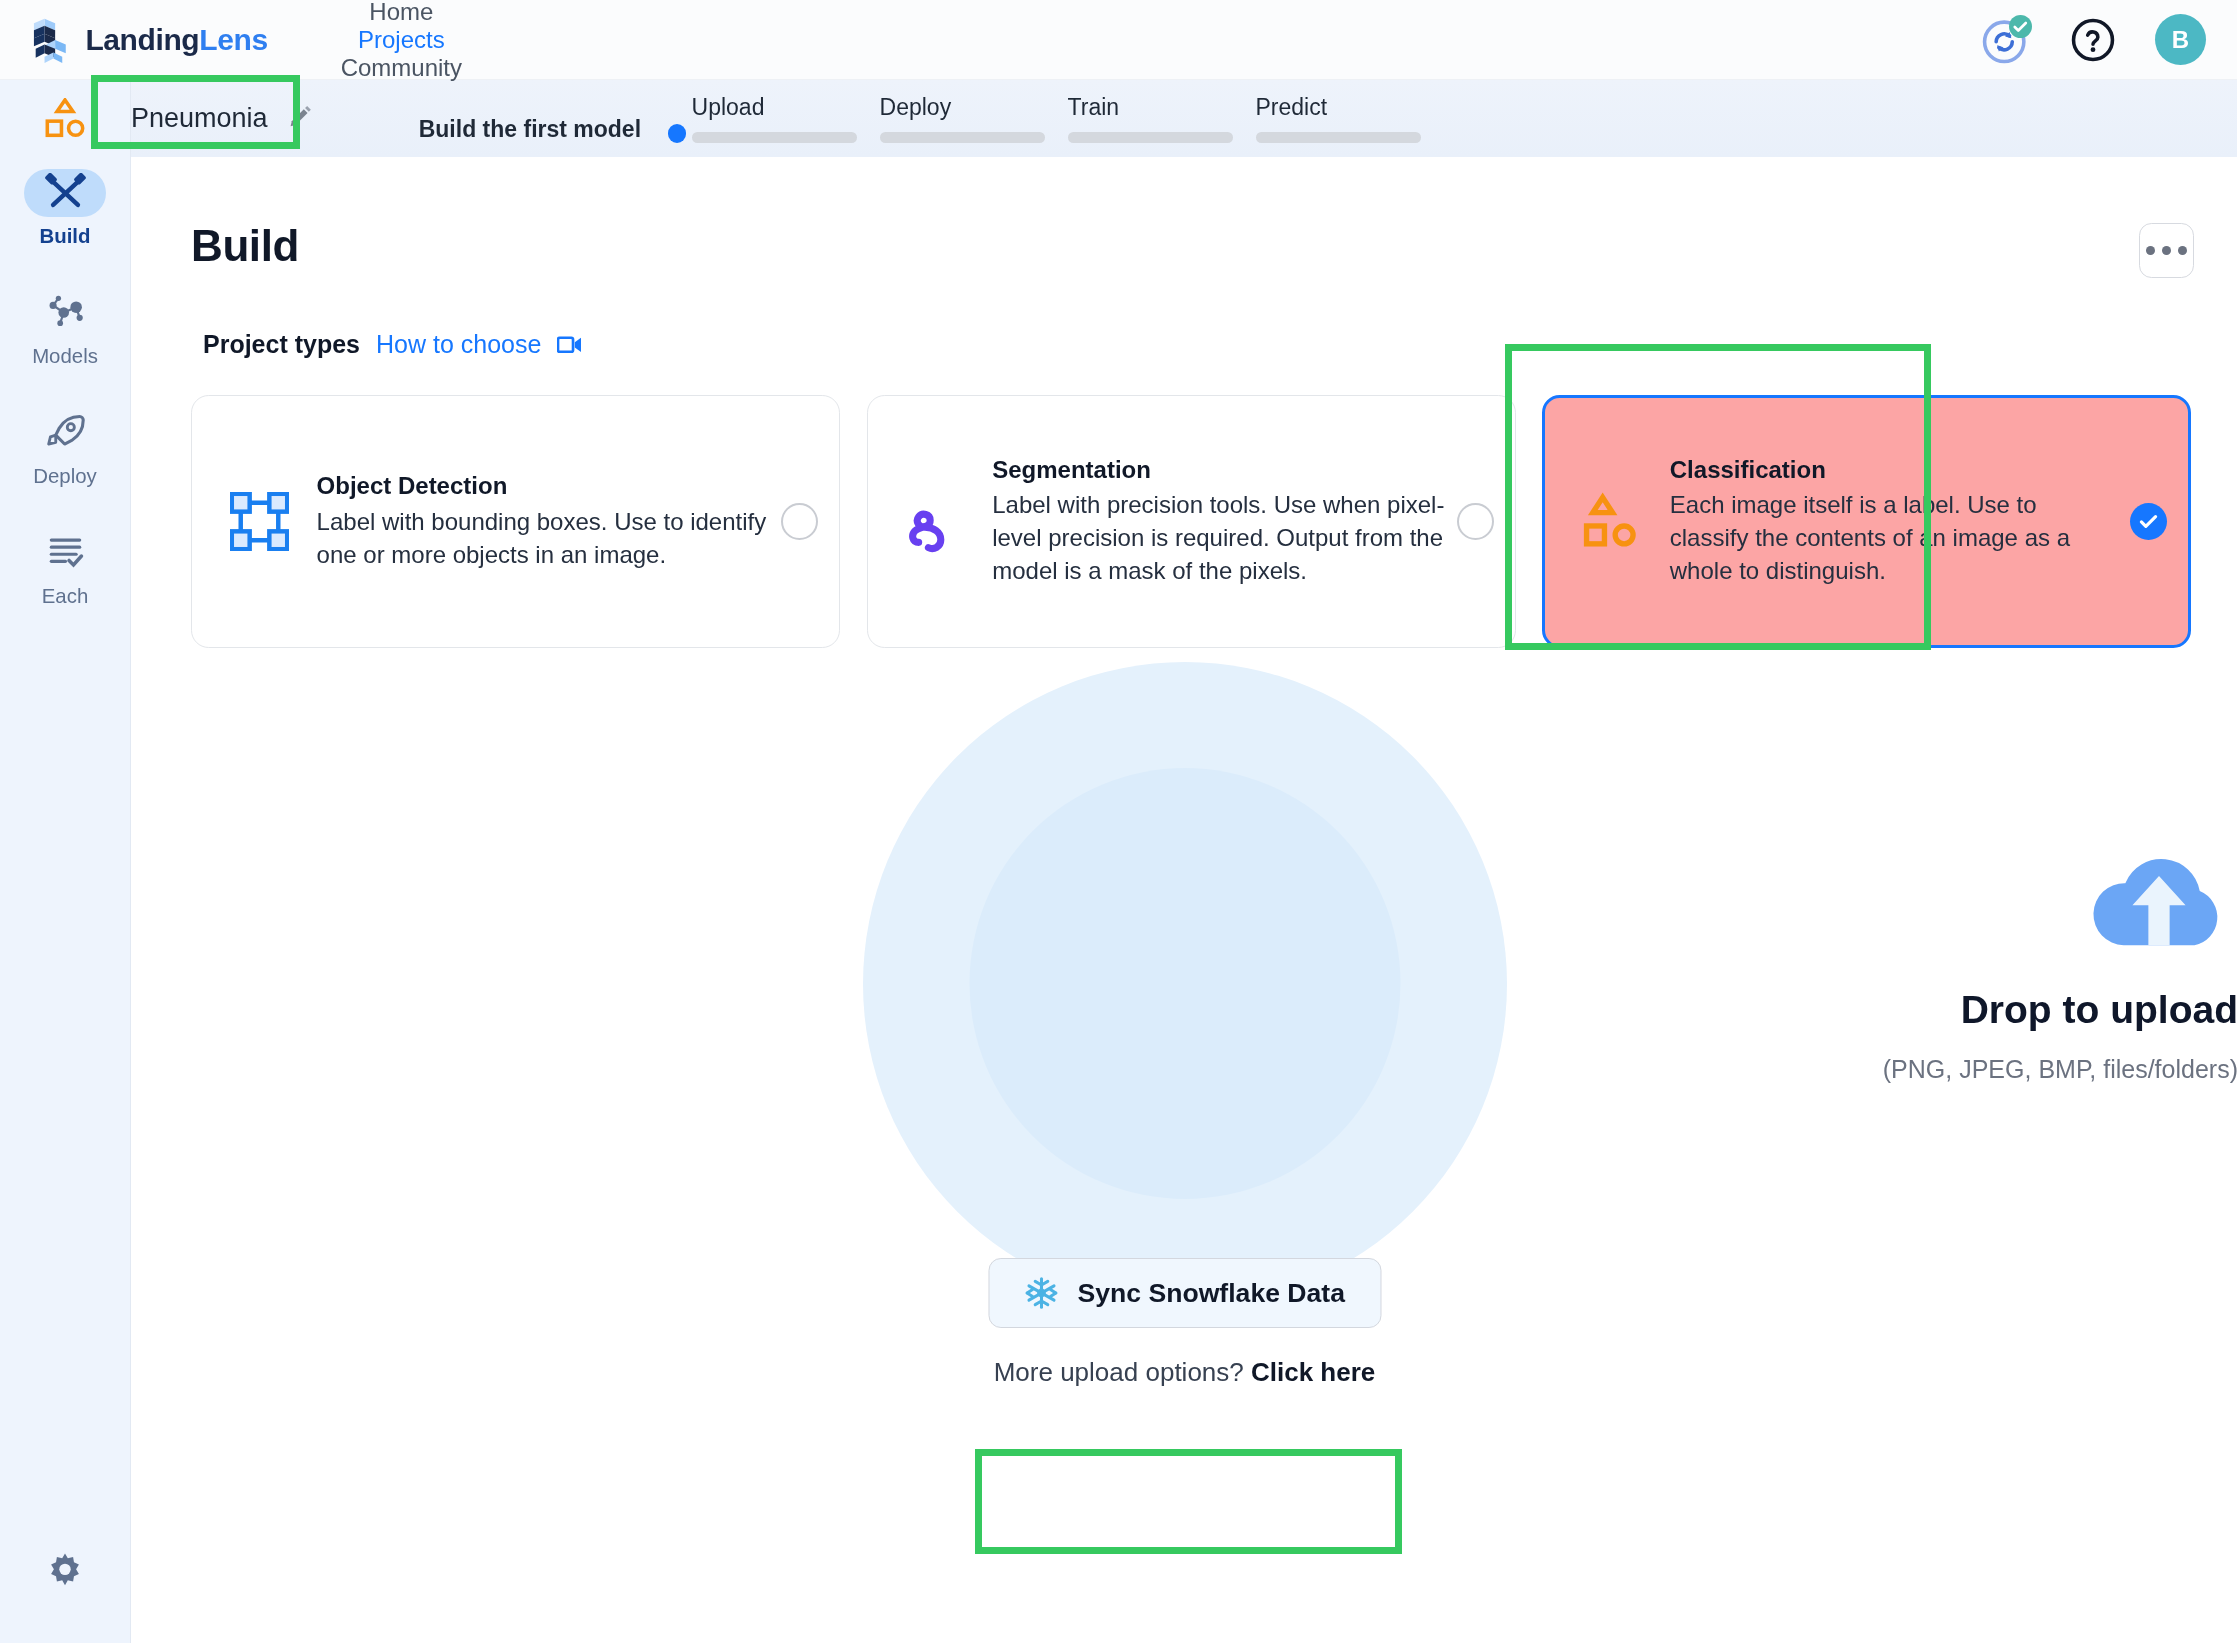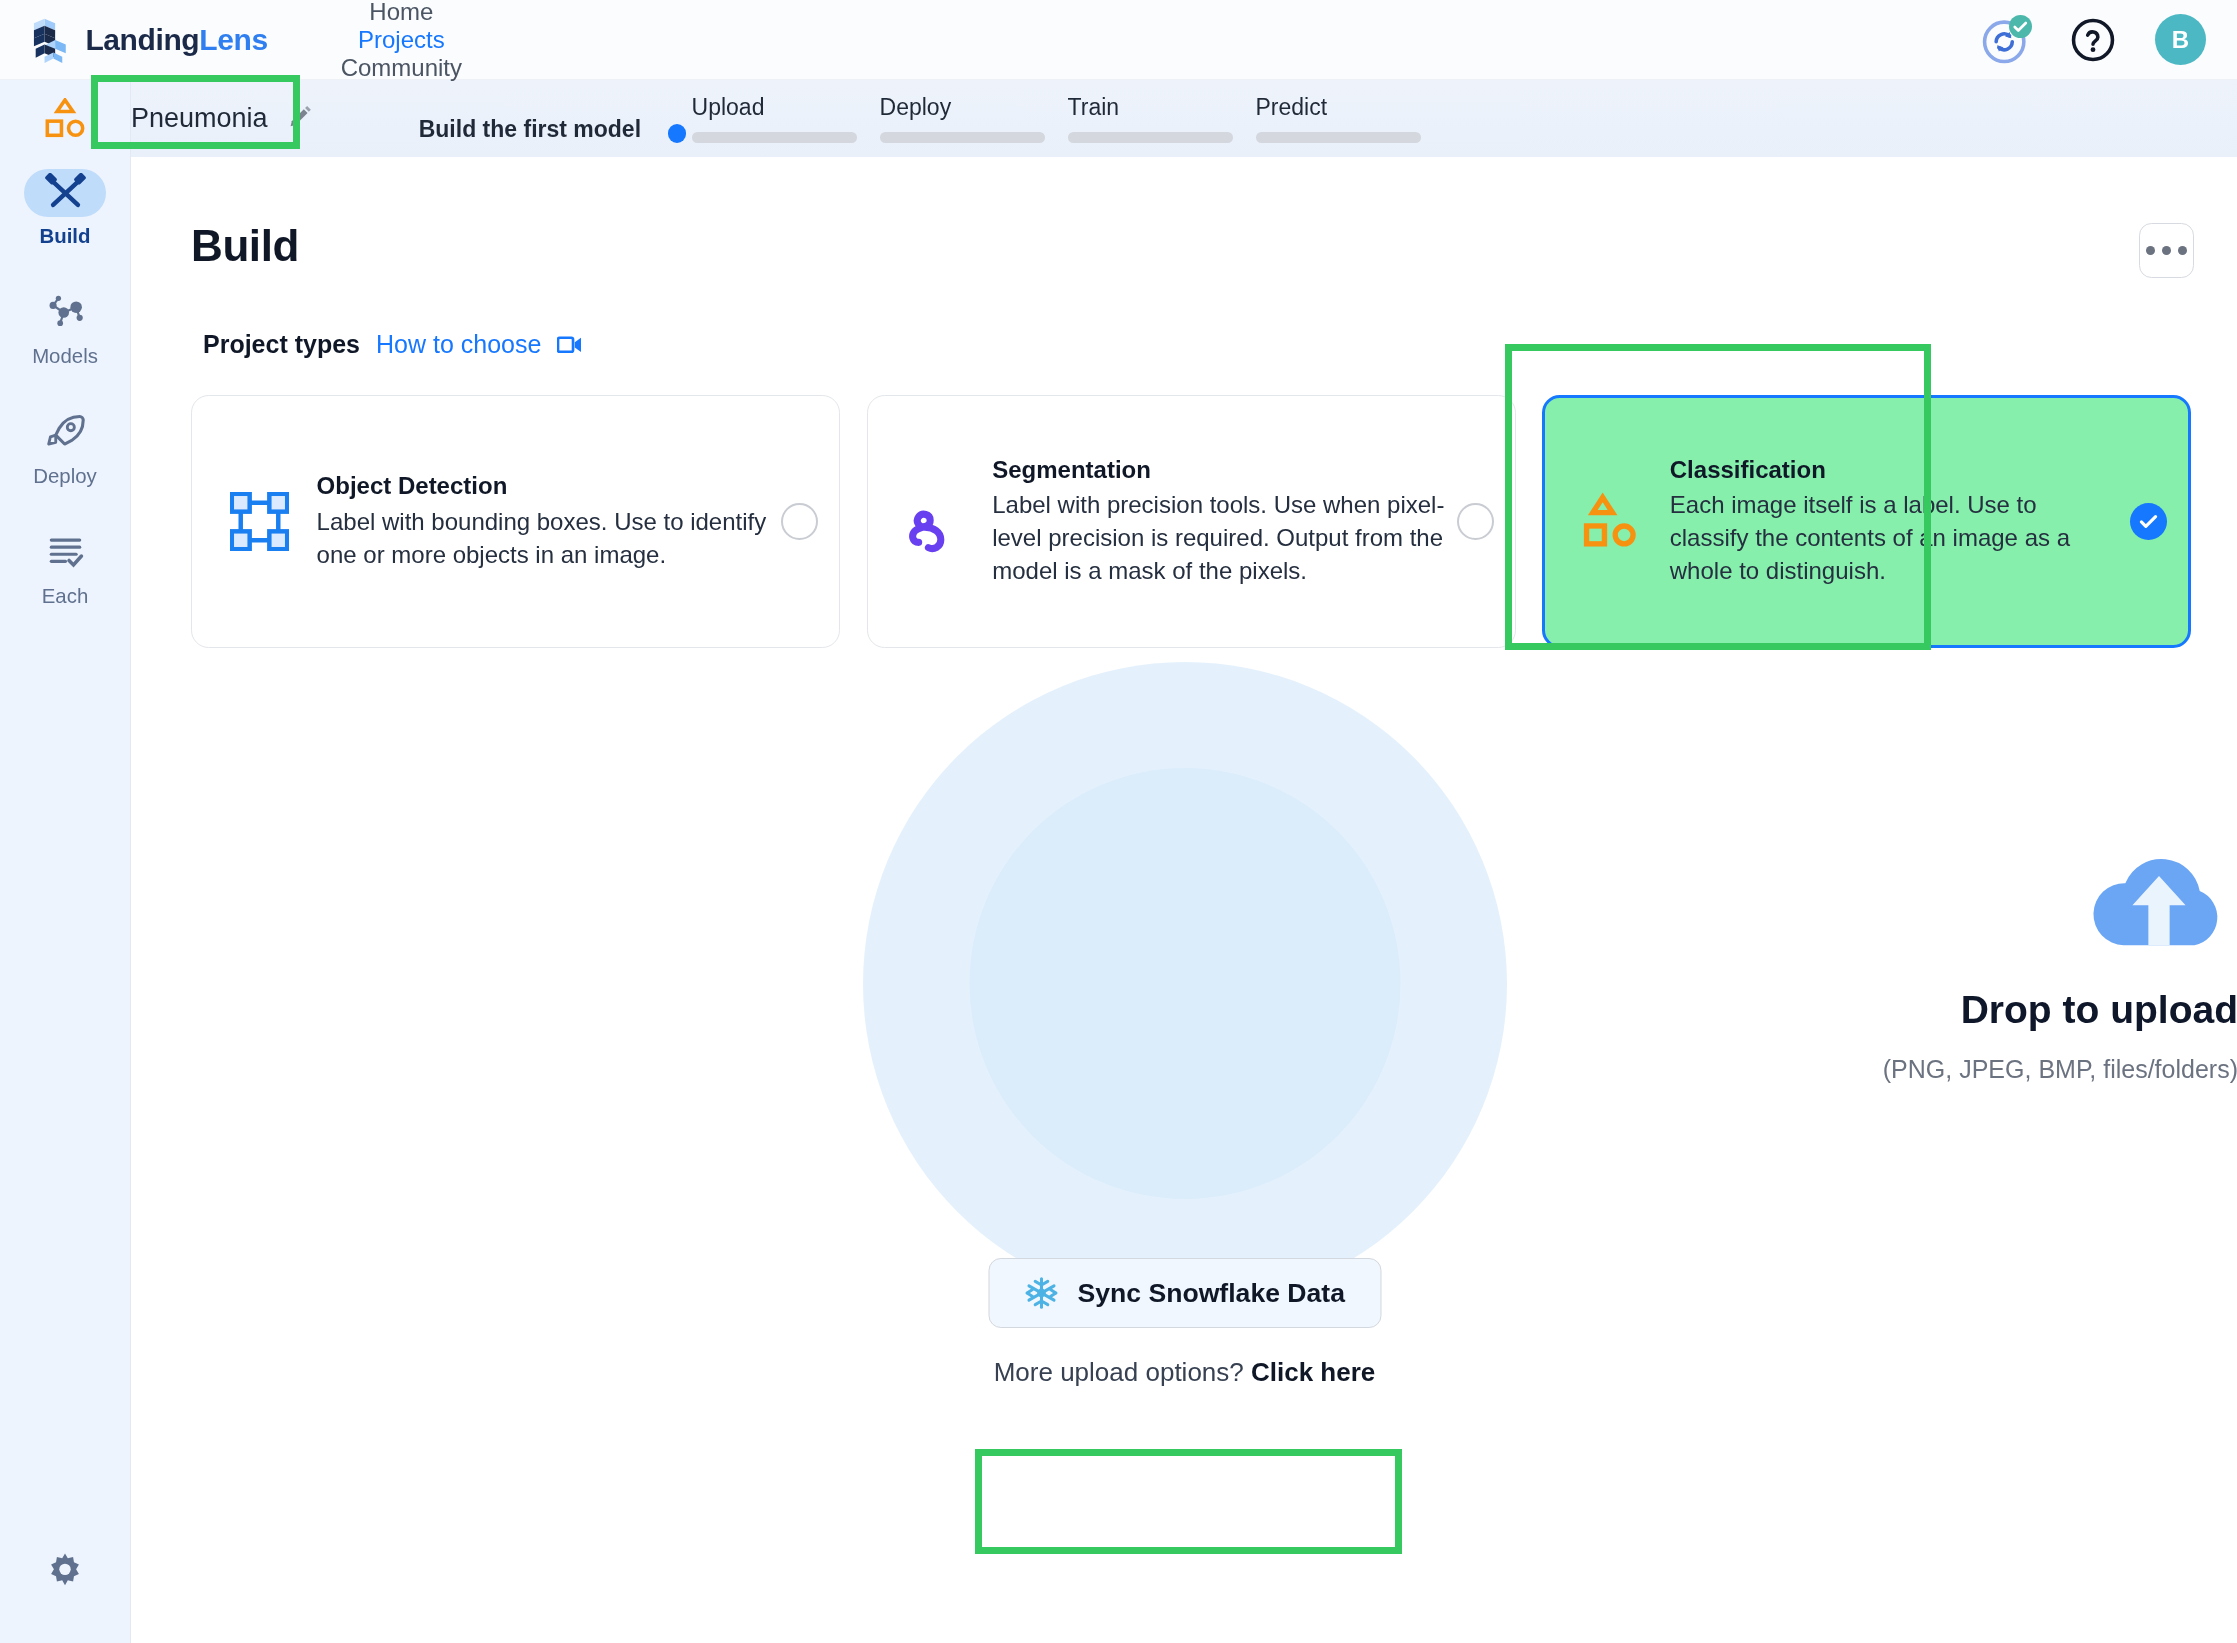--- a/index.html
+++ b/index.html
@@ -122,21 +122,21 @@
   .video-icon { width: 25px; height: 17.7px; }
 
   
   .cards { position: absolute; top: 238px; left: 60px; display: flex; gap: 26.6px; }
   .card {
     width: 649px; height: 253px; border-radius: 17.7px;
     border: 1.8px solid #e3e6ea; background: #ffffff;
     display: flex; align-items: center; padding: 0 21px 0 26.6px;
     cursor: pointer; position: relative;
   }
-  .card.selected { border: 3.5px solid #1677ff; background: #86efac; }
+  .card.selected { border: 3.5px solid #1677ff; background: #fca5a5; }
   .card-icon { flex: none; width: 82px; display: flex; justify-content: center; }
   .card-body { flex: 1; padding-left: 16px; padding-right: 8.9px; }
   .card-title { font-size: 24px; font-weight: 700; color: #101828; margin-bottom: 4.4px; }
   .card-desc { font-size: 24px; line-height: 1.38; color: #252f3f; }
   .radio {
     flex: none; width: 37px; height: 37px; border-radius: 50%;
     border: 2.7px solid #c9ccd2; background: #fff;
   }
   .radio.checked {
     border: none; background: #1677ff;

